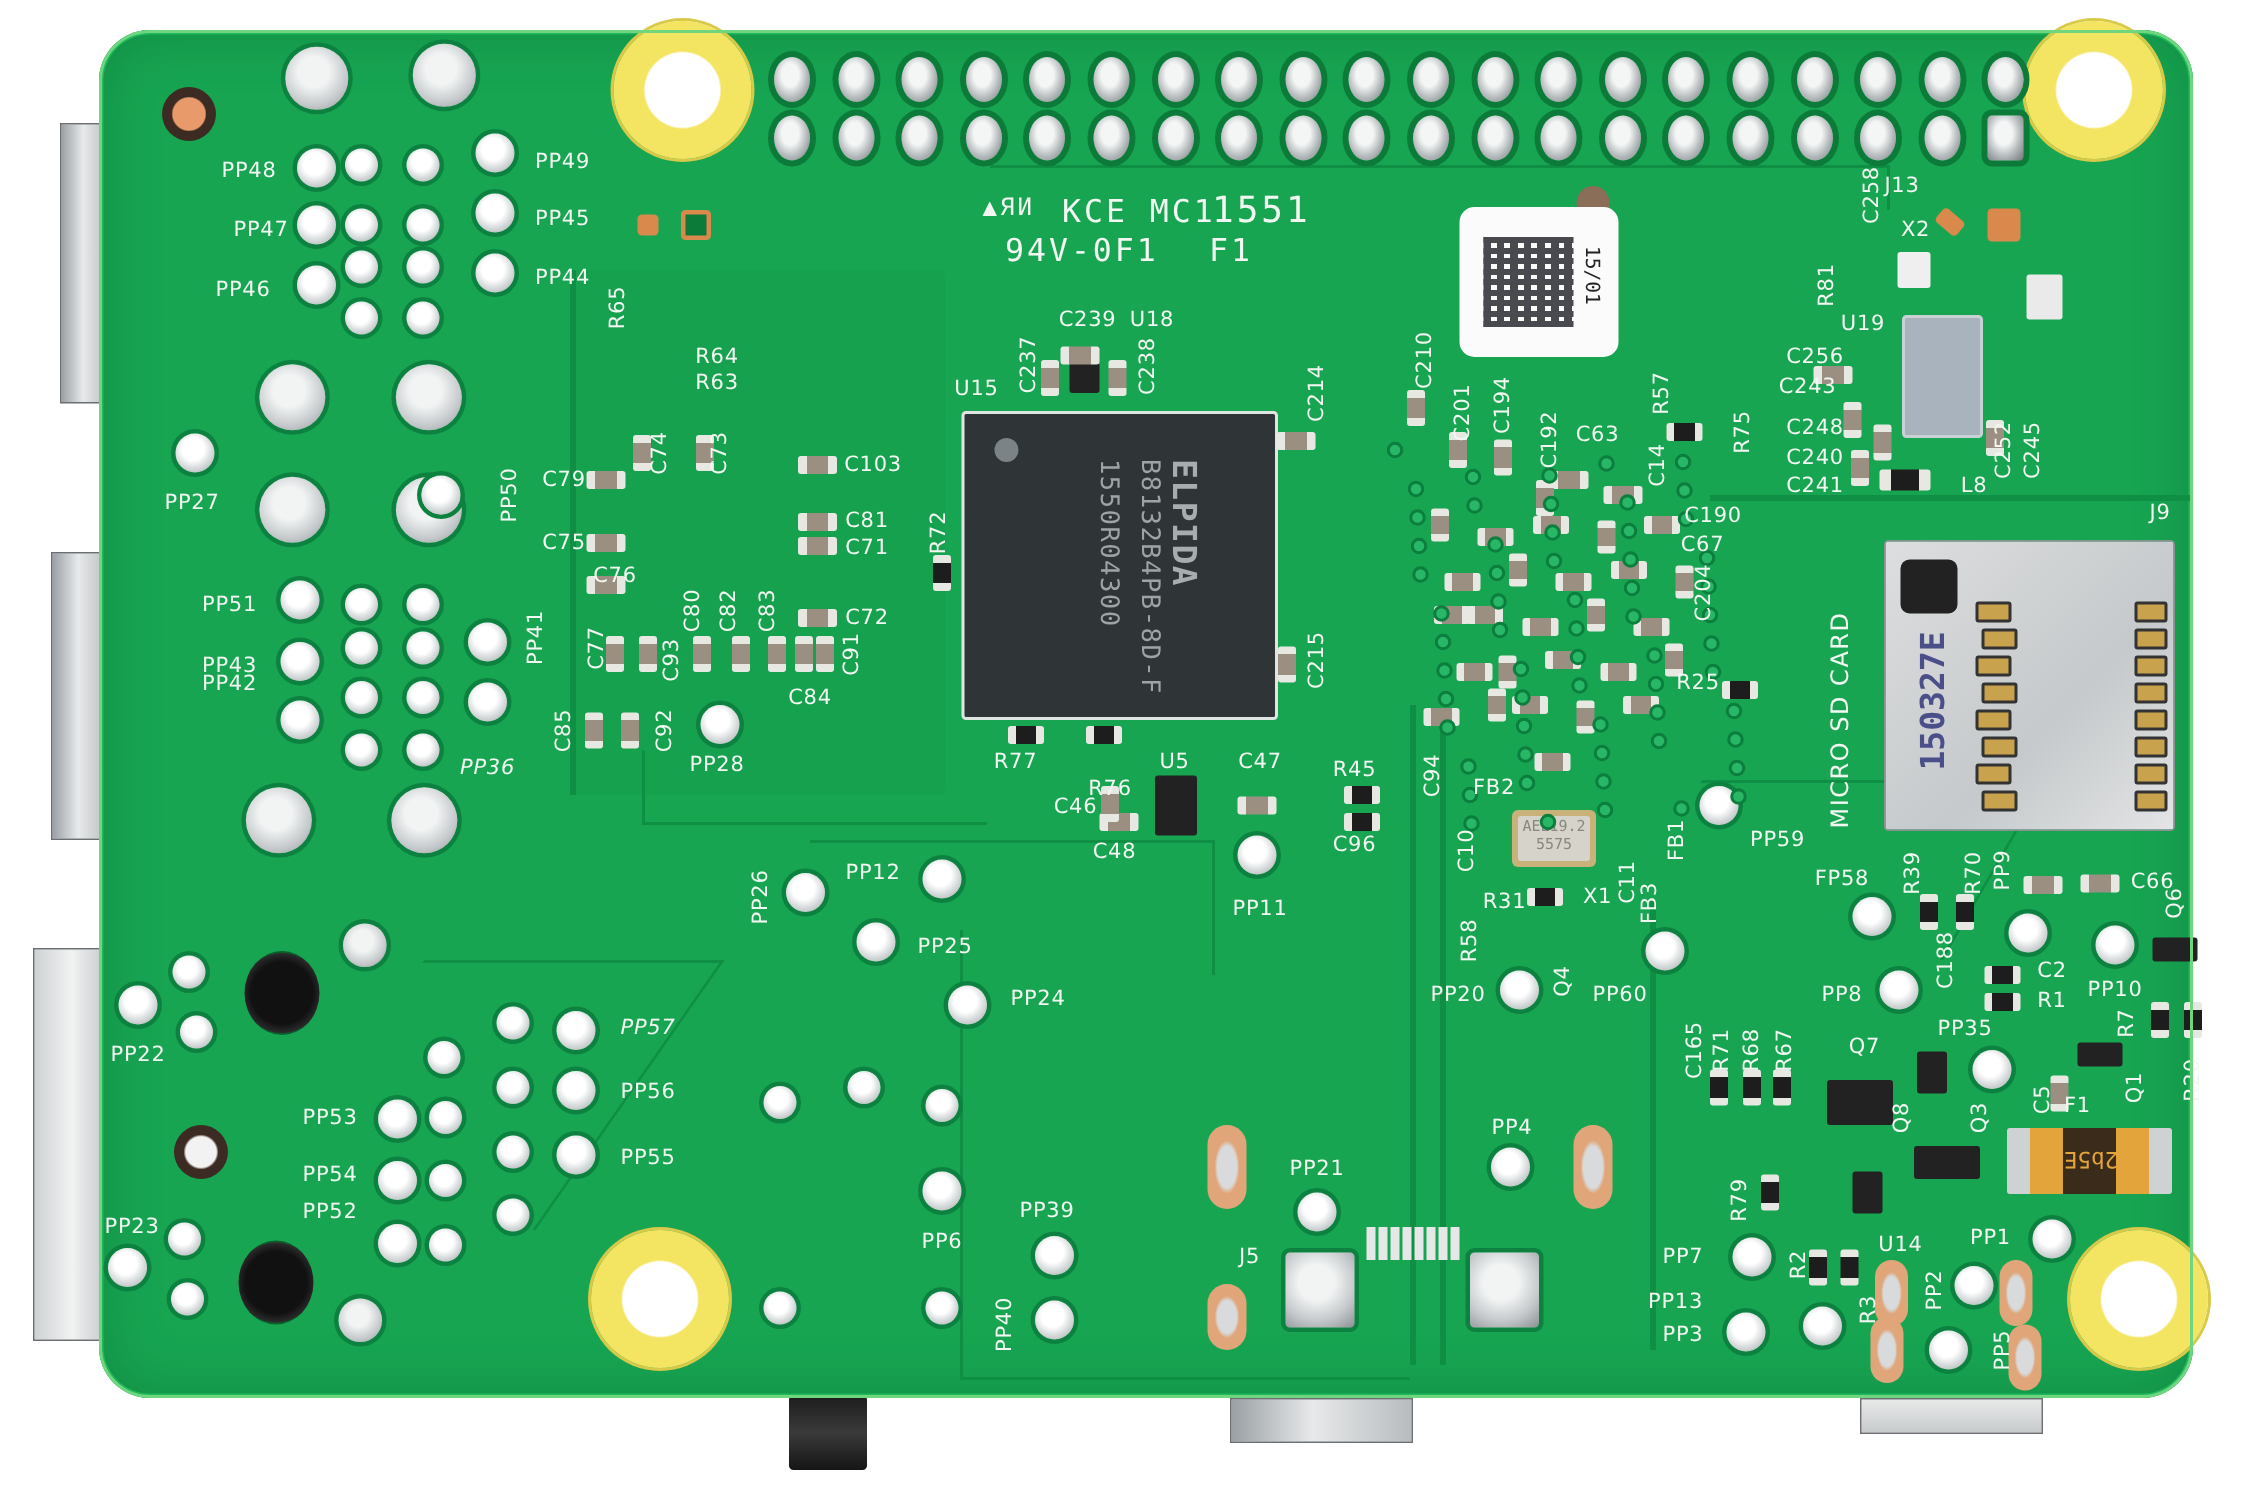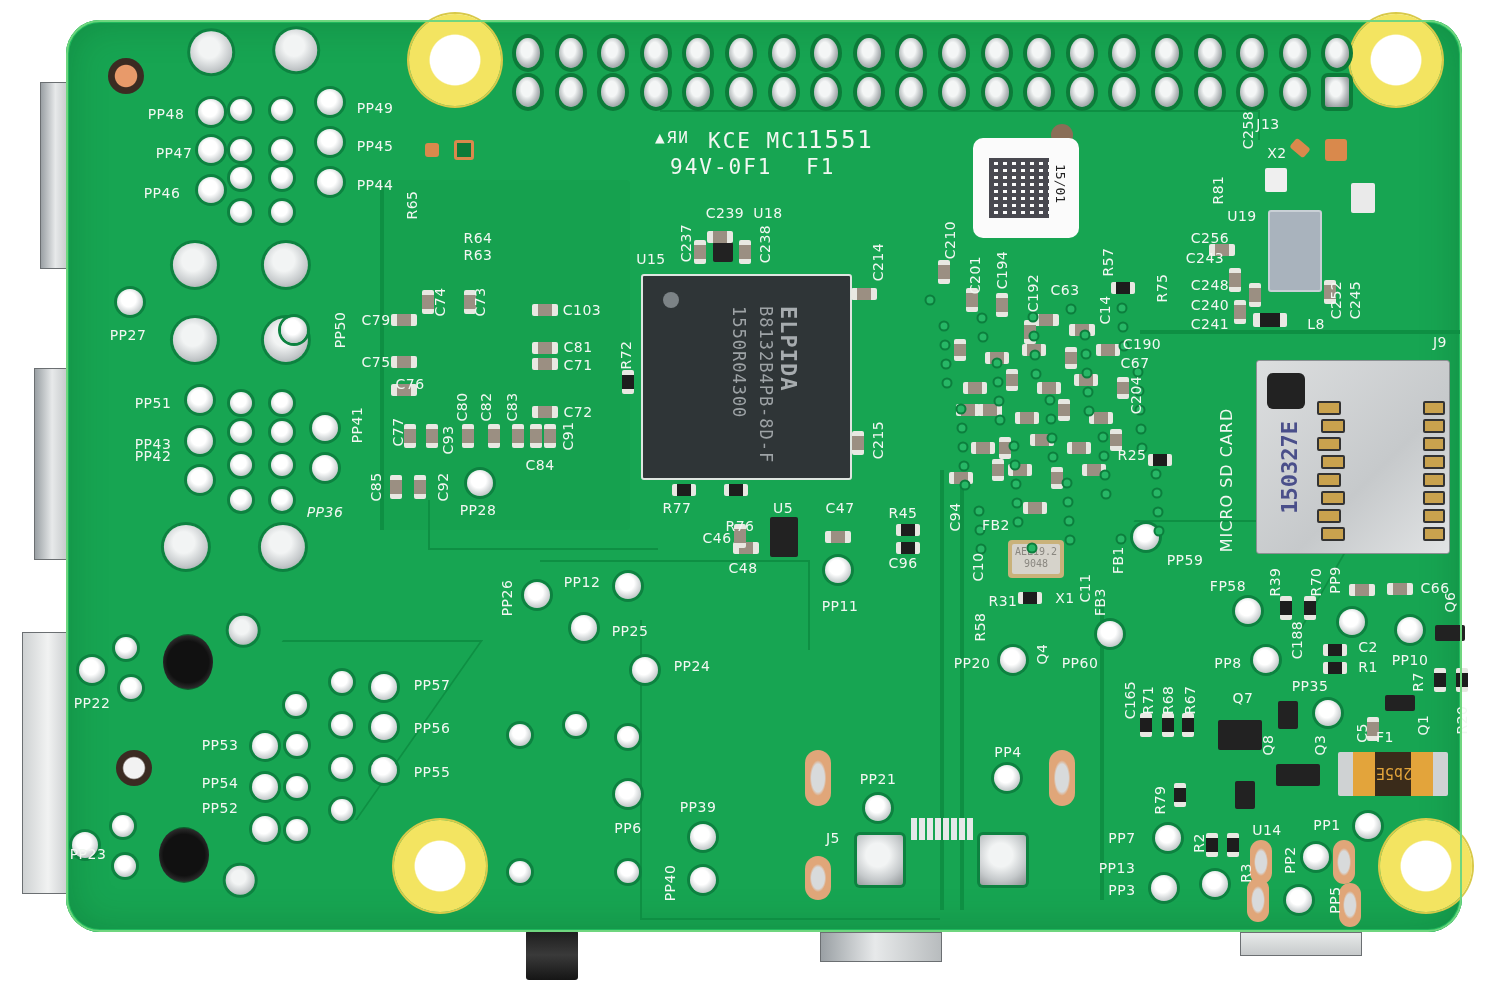--- a/index.html
+++ b/index.html
@@ -272,21 +272,21 @@
         <div class="sd-pin" style="left: 166px; top: 130px; width: 18px;"></div>
         <div class="sd-pin" style="left: 166px; top: 148px; width: 18px;"></div>
         <div class="sd-pin" style="left: 166px; top: 166px; width: 18px;"></div>
       </div>
   </div>
   <div class="silk rot" style="left:1227px;top:480px;font-size:16px;letter-spacing:1px;">MICRO SD CARD</div>
 
   <div class="xtal" style="left:1008px;top:540px;width:56px;height:38px;">
     <div class="xtal-in">
       <span>AEL19.2</span><br>
-      <span>9048</span>
+      <span>5575</span>
     </div>
   </div>
 
   <div class="fuse" style="left:1338px;top:752px;width:110px;height:44px;">
     <div class="abs" style="left:38px;top:12px;color:#e3a43b;font-size:15px;font-family:'DejaVu Sans Mono',monospace;transform:rotate(180deg);">2b5E</div>
   </div>
 
   <div class="sot" style="left:784px;top:537px;width:28px;height:40px;"></div>
   <div class="sot" style="left:723px;top:252px;width:20px;height:20px;"></div>
   <div class="sot" style="left:1240px;top:735px;width:44px;height:30px;"></div>
@@ -474,22 +474,22 @@
       <div class="silk" style="left: 375px; top: 185px;">PP44</div>
       <div class="silk" style="left: 128px; top: 335px;">PP27</div>
       <div class="silk rot" style="left: 340px; top: 330px;">PP50</div>
       <div class="silk" style="left: 153px; top: 403px;">PP51</div>
       <div class="silk" style="left: 153px; top: 444px;">PP43</div>
       <div class="silk" style="left: 153px; top: 456px;">PP42</div>
       <div class="silk rot" style="left: 357px; top: 425px;">PP41</div>
       <div class="silk" style="left: 325px; top: 512px; font-style: italic;">PP36</div>
       <div class="silk" style="left: 478px; top: 510px;">PP28</div>
       <div class="silk" style="left: 92px; top: 703px;">PP22</div>
-      <div class="silk" style="left: 88px; top: 818px; margin-top: 36px;">PP23</div>
-      <div class="silk" style="left: 432px; top: 685px;">PP57</div>
+      <div class="silk" style="left: 88px; top: 818px;">PP23</div>
+      <div class="silk" style="left: 432px; top: 685px; font-style: italic;">PP57</div>
       <div class="silk" style="left: 432px; top: 728px;">PP56</div>
       <div class="silk" style="left: 432px; top: 772px;">PP55</div>
       <div class="silk" style="left: 220px; top: 745px;">PP53</div>
       <div class="silk" style="left: 220px; top: 783px;">PP54</div>
       <div class="silk" style="left: 220px; top: 808px;">PP52</div>
       <div class="silk rot" style="left: 507px; top: 598px;">PP26</div>
       <div class="silk" style="left: 582px; top: 582px;">PP12</div>
       <div class="silk" style="left: 630px; top: 631px;">PP25</div>
       <div class="silk" style="left: 692px; top: 666px;">PP24</div>
       <div class="silk" style="left: 840px; top: 606px;">PP11</div>

